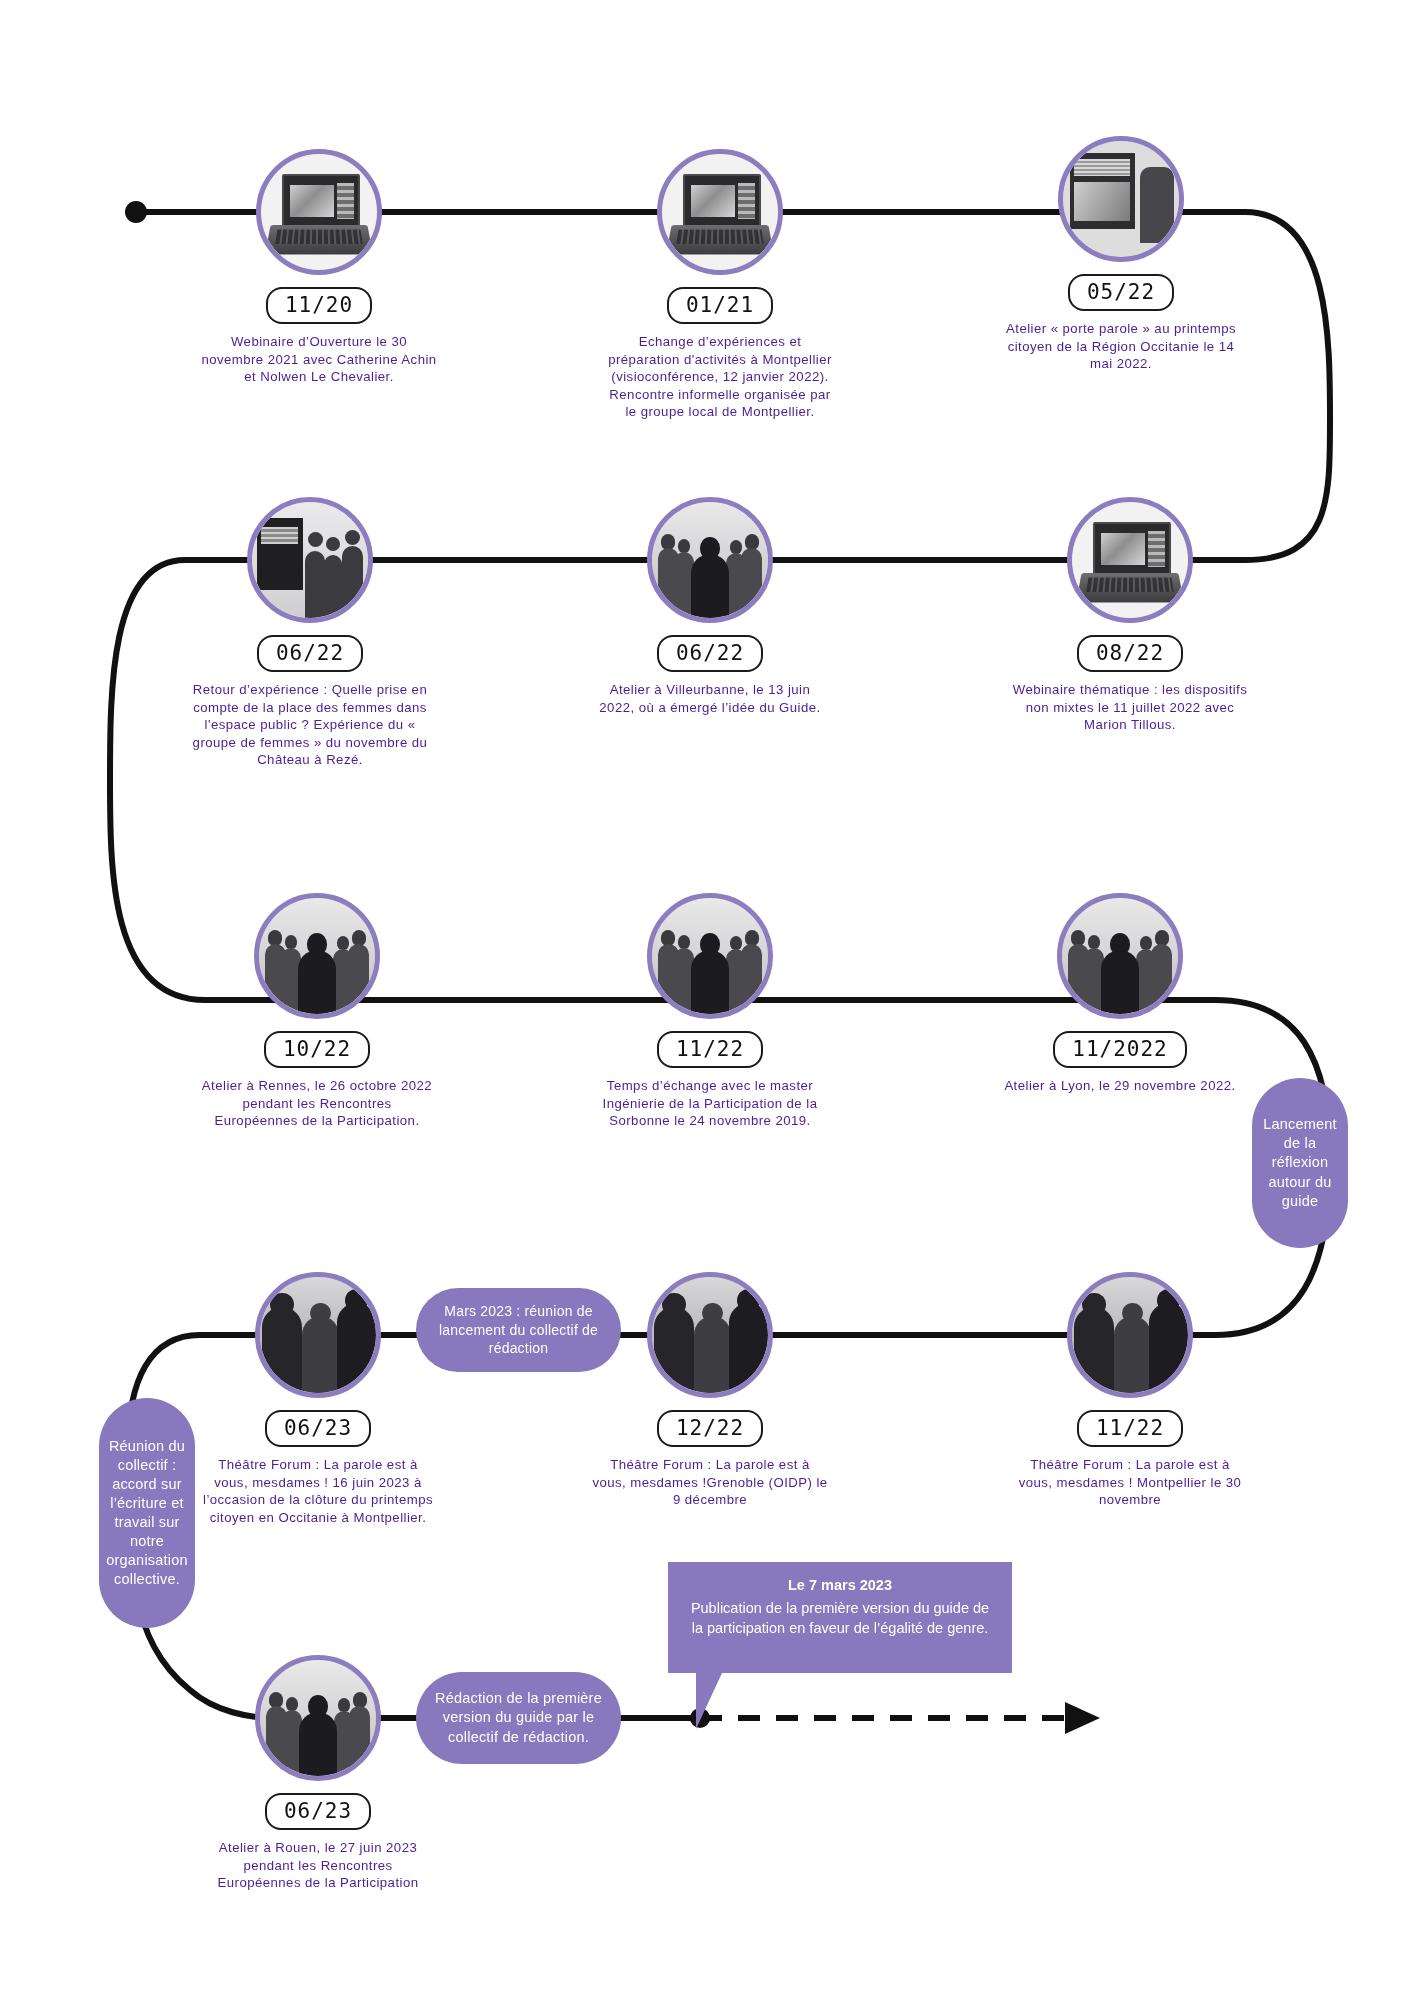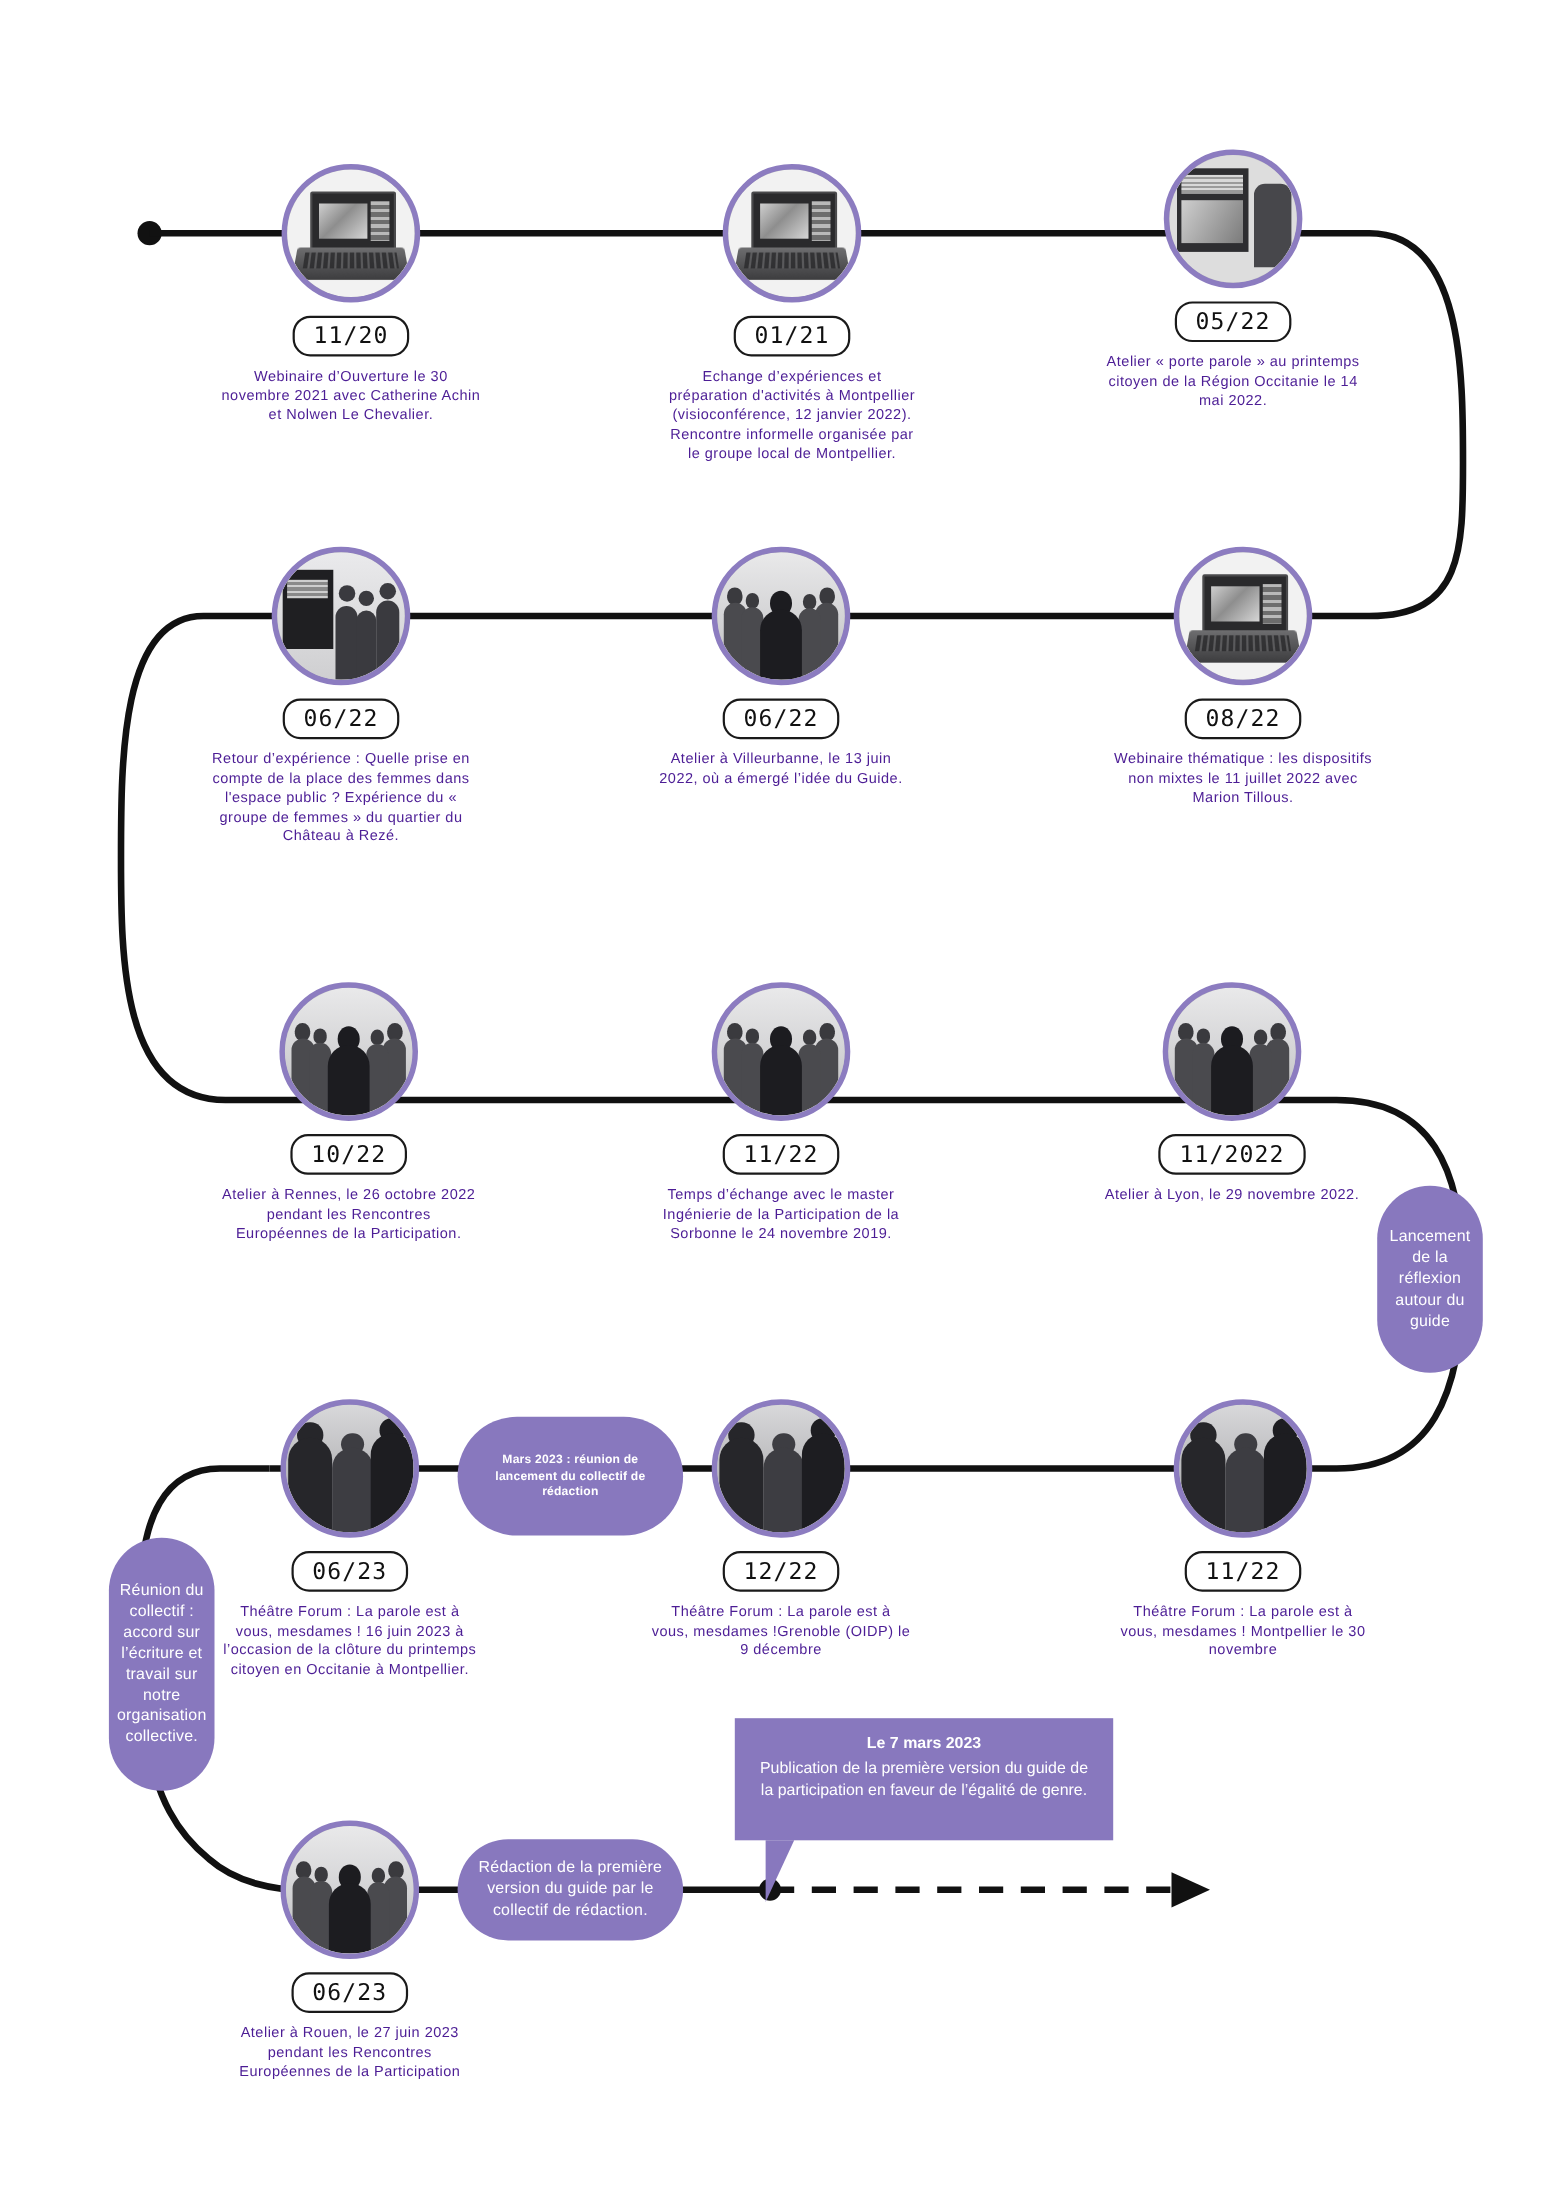--- a/index.html
+++ b/index.html
@@ -192,21 +192,21 @@
         <div class="gh" style="left:48%;top:26%;width:13%;height:13%;"></div>
         <div class="g" style="left:46%;width:17%;height:58%;"></div>
         <div class="gh" style="left:64%;top:30%;width:12%;height:12%;"></div>
         <div class="g" style="left:62%;width:16%;height:54%;"></div>
         <div class="gh" style="left:80%;top:24%;width:13%;height:13%;"></div>
         <div class="g" style="left:78%;width:18%;height:62%;"></div>
       </div>
         </div>
     </div>
     <div class="badge">06/22</div>
-    <div class="desc">Retour d’expérience : Quelle prise en compte de la place des femmes dans l'espace public ? Expérience du « groupe de femmes » du quartier du Château à Rezé.</div>
+    <div class="desc">Retour d’expérience : Quelle prise en compte de la place des femmes dans l'espace public ? Expérience du « groupe de femmes » du novembre du Château à Rezé.</div>
   </div>
 
   <div class="node" style="left:580px;top:497px;">
     <div class="photo">
       <div class="ph-inner">
           <div class="crowd">
         <div class="hd" style="left:8%;top:28%;width:12%;height:13%;"></div>
         <div class="bd" style="left:5%;top:40%;width:18%;height:60%;"></div>
         <div class="hd" style="left:22%;top:32%;width:11%;height:12%;"></div>
         <div class="bd" style="left:19%;top:43%;width:17%;height:57%;"></div>
@@ -313,21 +313,21 @@
             <div class="f2"></div>
         <div class="f3h"></div>
             <div class="f3"></div>
       </div>
         </div>
     </div>
     <div class="badge">06/23</div>
     <div class="desc">Théâtre Forum : La parole est à vous, mesdames ! 16 juin 2023 à l’occasion de la clôture du printemps citoyen en Occitanie à Montpellier.</div>
   </div>
 
-  <div class="pill round" style="left:416px;top:1288px;width:205px;height:108px;font-size:11px;padding:6px 12px;font-weight:bold;">
+  <div class="pill round" style="left:416px;top:1288px;width:205px;height:84px;font-size:14px;padding:6px 12px;">
     <span>Mars 2023 : réunion de lancement du collectif de rédaction</span>
   </div>
 
   <div class="node" style="left:580px;top:1272px;">
     <div class="photo">
       <div class="ph-inner">
           <div class="theatre">
         <div class="f1h"></div>
             <div class="f1"></div>
         <div class="f2h"></div>

